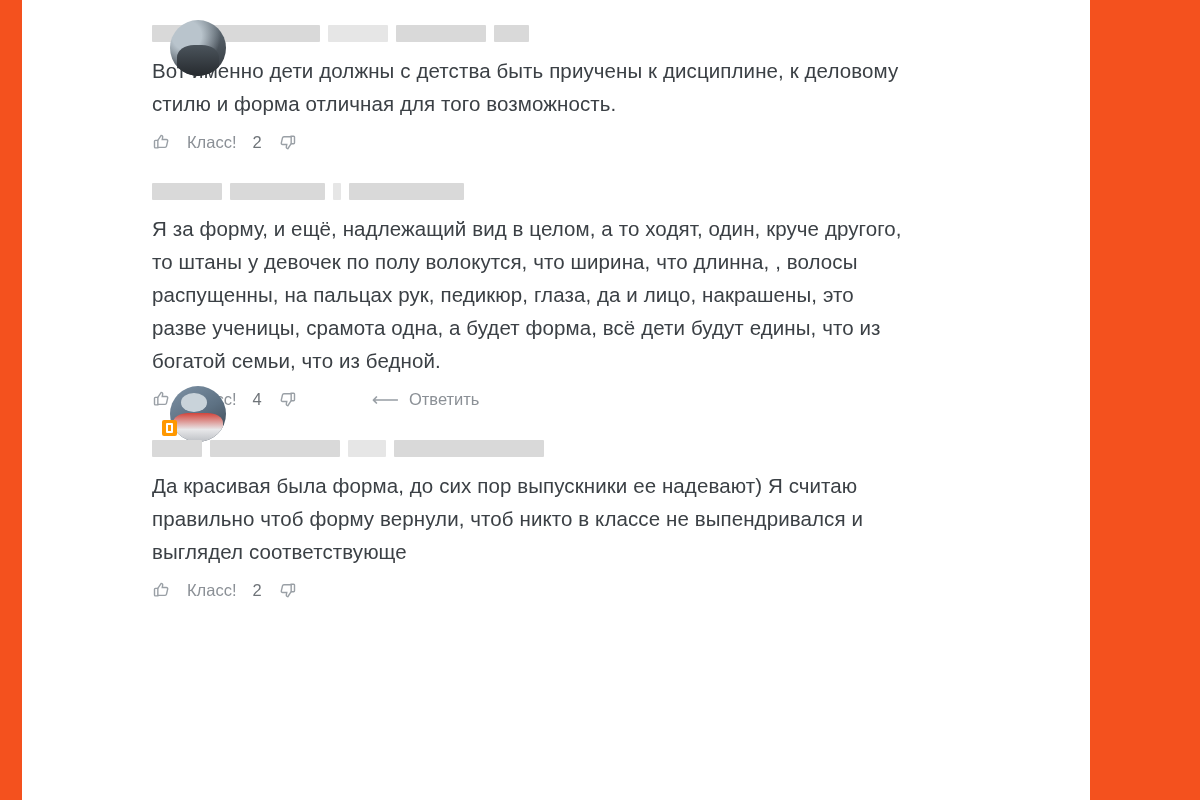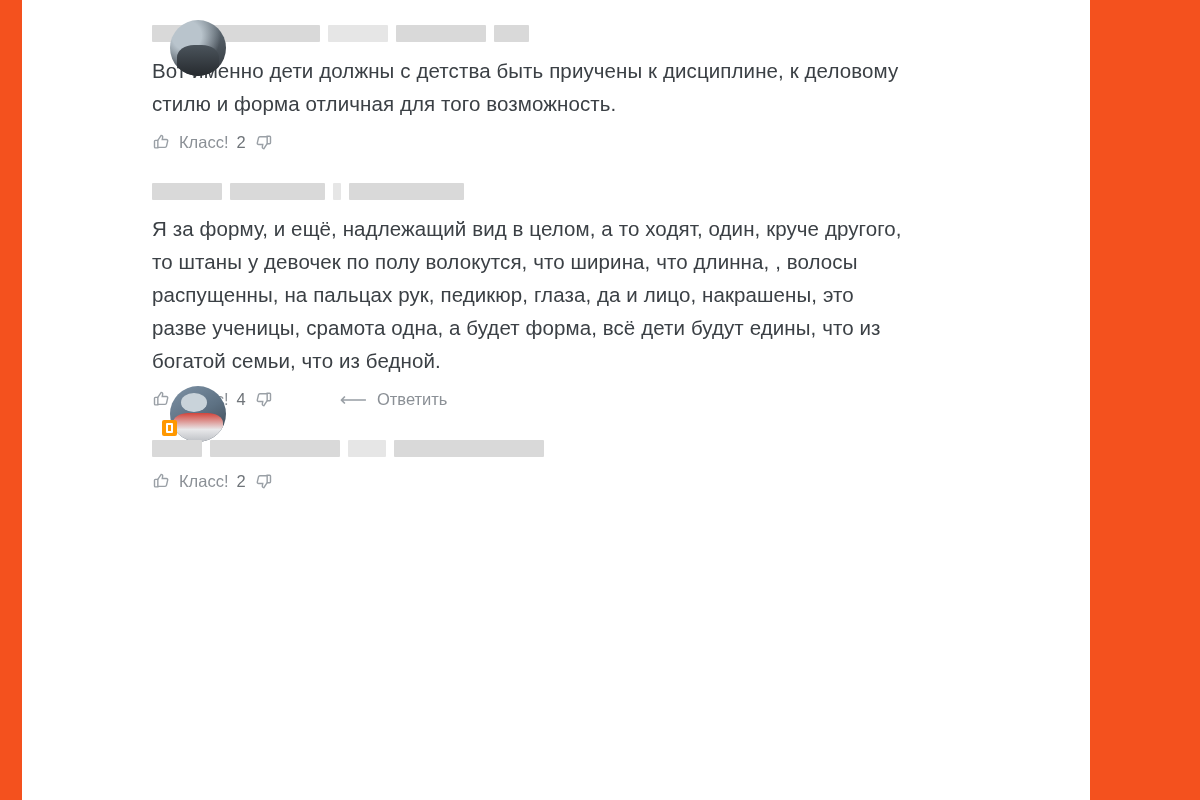--- a/index.html
+++ b/index.html
@@ -135,21 +135,21 @@
   .text {
     font-size: 20.5px;
     line-height: 33px;
     color: #3b4045;
     letter-spacing: 0.1px;
     max-width: 760px;
   }
   .actions {
     display: flex;
     align-items: center;
-    gap: 7px;
+    gap: 15px;
     margin: 12px 0 2px 0;
     color: #8b9096;
     font-size: 16px;
   }
   .like-label {
     color: #8b9096;
     font-size: 16.5px;
   }
   .like-count {
     color: #6f7479;
@@ -254,20 +254,21 @@
 
       <div class="comment" style="padding-top:16px">
 
         <div class="body">
           <div class="namebar">
             <span class="redact" style="width:50px"></span>
             <span class="redact" style="width:130px"></span>
             <span class="redact light" style="width:38px"></span>
             <span class="redact" style="width:150px"></span>
           </div>
+          <div class="text">Да красивая была форма, до сих пор выпускники ее надевают) Я считаю правильно чтоб форму вернули, чтоб никто в классе не выпендривался и выглядел соответствующе</div>
           <div class="actions">
             <span class="thumb">
               <svg viewBox="0 0 24 24" width="20" height="20" fill="none" stroke="#9aa0a6" stroke-width="1.7">
                 <path d="M7 10v9H4a1 1 0 0 1-1-1v-7a1 1 0 0 1 1-1h3z"></path>
                 <path d="M7 10l4-6c1.3 0 2 .9 1.8 2.1L12.3 9h4.9c1.1 0 1.9 1 1.6 2l-1.4 6c-.2.8-.9 1.4-1.7 1.4H7"></path>
               </svg>
             </span>
             <span class="like-label">Класс!</span>
             <span class="like-count">2</span>
             <span class="thumb">

